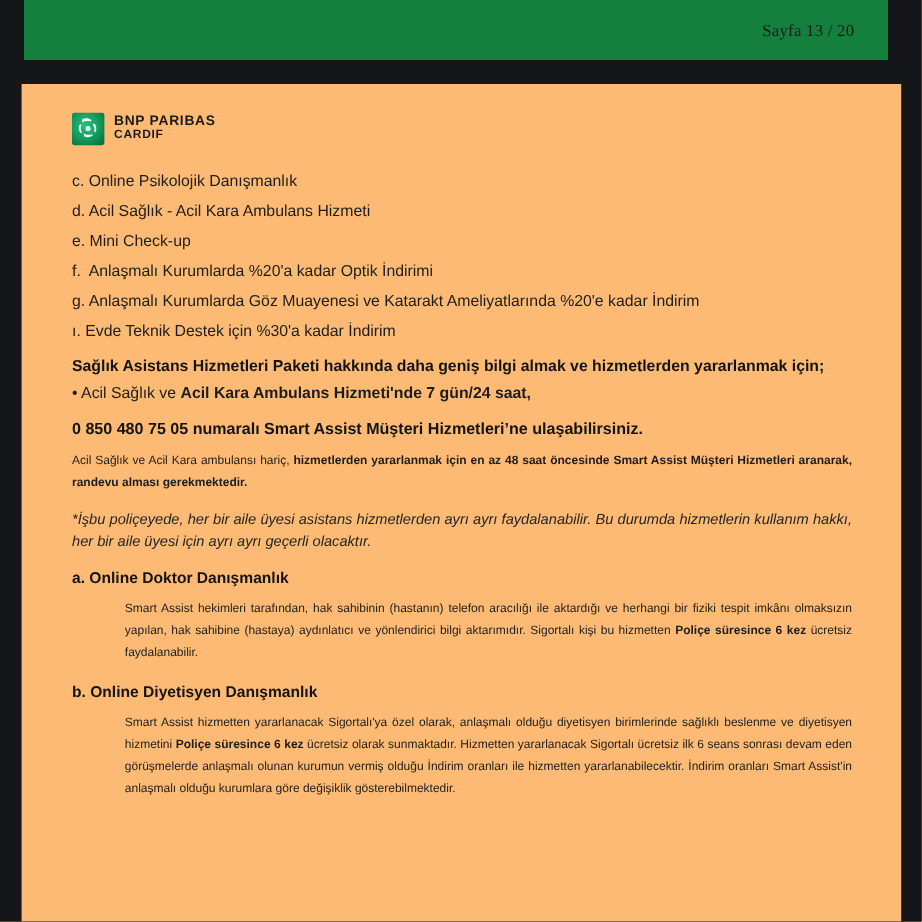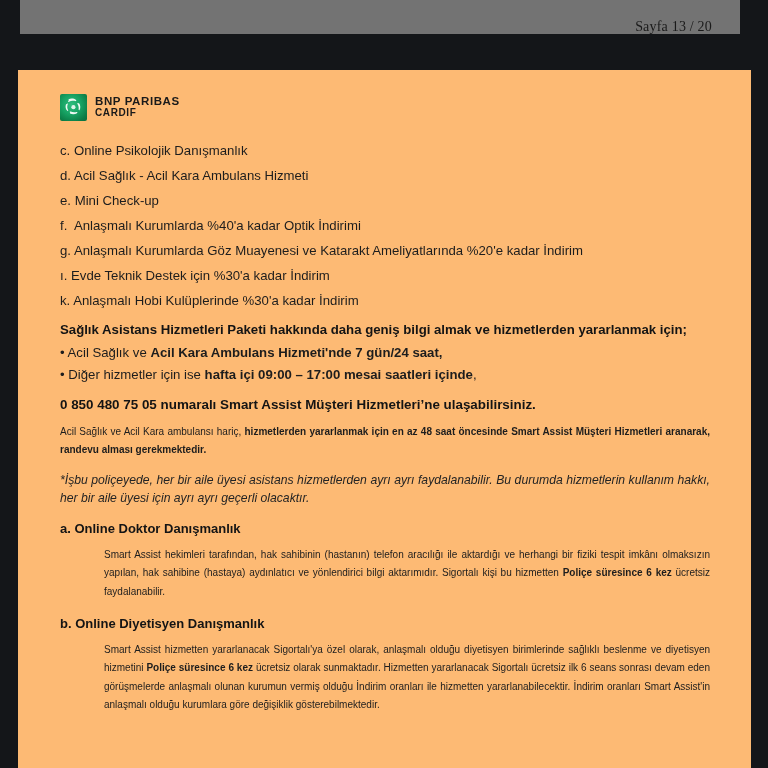--- a/index.html
+++ b/index.html
@@ -19,22 +19,22 @@
     height: 768px;
     background: #141619;
   }
 
   
   .page-header-sheet {
     position: absolute;
     left: 20px;
     top: 0px;
     width: 720px;
-    height: 34px;
-    background: #737373;
+    height: 50px;
+    background: #15803d;
     box-sizing: border-box;
   }
   .page-number {
     position: absolute;
     right: 28px;
     top: 19px;
     font-family: "Liberation Serif", serif;
     font-size: 14px;
     color: #1a1a1a;
     letter-spacing: 0.2px;
@@ -172,35 +172,31 @@
         <div class="logo-text">
           <span class="l1">BNP PARIBAS</span>
           <span class="l2">CARDIF</span>
         </div>
       </div>
 
       <div>
         <div class="list-line">c. Online Psikolojik Danışmanlık</div>
         <div class="list-line">d. Acil Sağlık - Acil Kara Ambulans Hizmeti</div>
         <div class="list-line">e. Mini Check-up</div>
-        <div class="list-line">f.  Anlaşmalı Kurumlarda %40'a kadar Optik İndirimi</div>
+        <div class="list-line">f.  Anlaşmalı Kurumlarda %20'a kadar Optik İndirimi</div>
         <div class="list-line">g. Anlaşmalı Kurumlarda Göz Muayenesi ve Katarakt Ameliyatlarında %20'e kadar İndirim</div>
         <div class="list-line">ı. Evde Teknik Destek için %30'a kadar İndirim</div>
-        <div class="list-line">k. Anlaşmalı Hobi Kulüplerinde %30'a kadar İndirim</div>
       </div>
 
       <div class="heading-bold">Sağlık Asistans Hizmetleri Paketi hakkında daha geniş bilgi almak ve hizmetlerden yararlanmak için;</div>
 
       <div class="bullet-line">
         <span>•</span><span> Acil Sağlık ve </span><b>Acil Kara Ambulans Hizmeti'nde 7 gün/24 saat,</b>
       </div>
 
-      <div class="bullet-line">
-        <span>•</span><span> Diğer hizmetler için ise </span><b>hafta içi 09:00 – 17:00 mesai saatleri içinde</b><span>,</span>
-      </div>
 
       <div class="phone-line">0 850 480 75 05 numaralı Smart Assist Müşteri Hizmetleri’ne ulaşabilirsiniz.</div>
 
       <div class="para">
         <span>Acil Sağlık ve Acil Kara ambulansı hariç, </span><b>hizmetlerden yararlanmak için en az 48 saat öncesinde Smart Assist Müşteri Hizmetleri aranarak, randevu alması gerekmektedir.</b>
       </div>
 
       <div class="note-italic">*İşbu poliçeyede, her bir aile üyesi asistans hizmetlerden ayrı ayrı faydalanabilir. Bu durumda hizmetlerin kullanım hakkı, her bir aile üyesi için ayrı ayrı geçerli olacaktır.</div>
 
       <div class="sub-heading">a. Online Doktor Danışmanlık</div>

